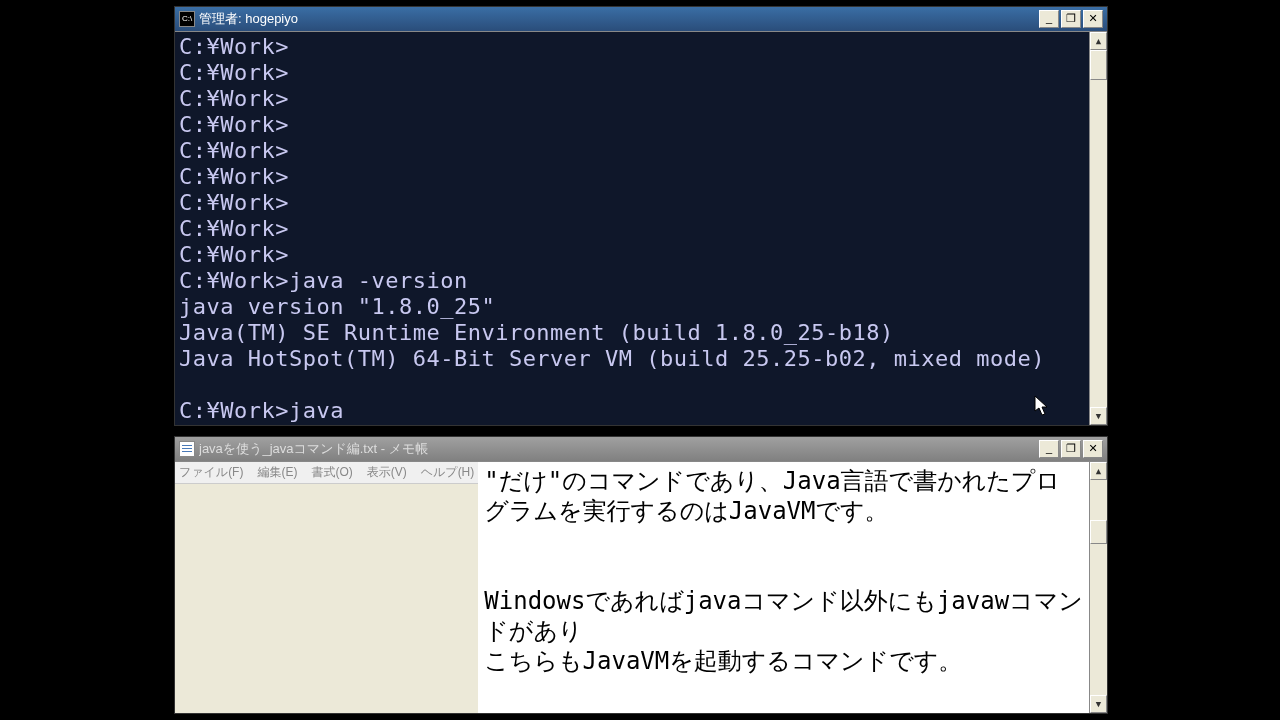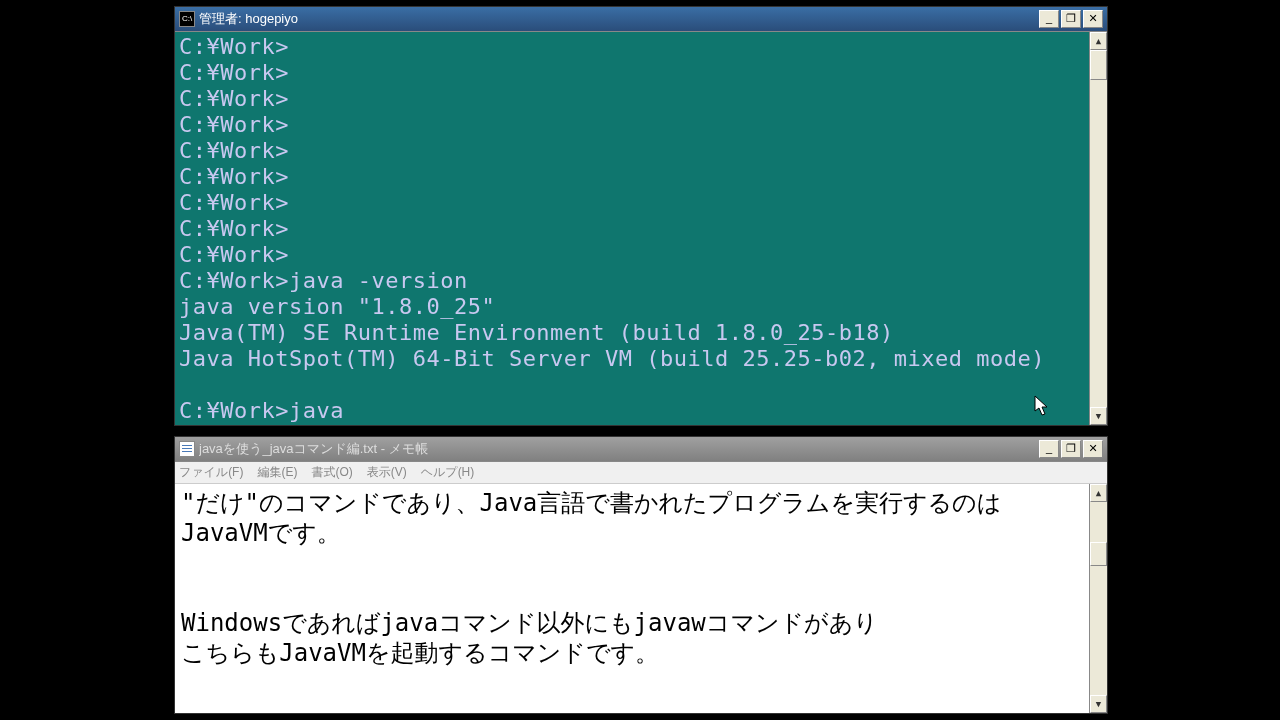--- a/index.html
+++ b/index.html
@@ -73,21 +73,21 @@
     color: #000;
   }
   .client {
     flex: 1;
     display: flex;
     border-top: 1px solid #888;
     overflow: hidden;
   }
   .console-body {
     flex: 1;
-    background: #0f766e;
+    background: #0f172a;
     color: #c8c8f0;
     font-family: "MS Gothic", "Consolas", monospace;
     font-size: 22px;
     line-height: 26px;
     padding: 2px 4px;
     white-space: pre;
     overflow: hidden;
     letter-spacing: 0.5px;
   }
   .menubar {
@@ -140,21 +140,21 @@
     border-top-color: #fff;
     border-left-color: #fff;
   }
   .cursor {
     position: absolute;
     width: 14px;
     height: 22px;
     pointer-events: none;
   }
   .cursor svg { width: 100%; height: 100%; }
-  .notepad-client { flex-direction: column; }
+  .notepad-client { flex-direction: row; }
   .notepad-inner { display: flex; flex: 1; overflow: hidden; }
 </style>
 </head>
 <body>
 
 <div class="window" style="left:174px; top:6px; width:934px; height:420px;">
   <div class="titlebar">
     <div class="title-icon">C:\</div>
     <div class="title-text">管理者: hogepiyo</div>
     <div class="win-buttons">

